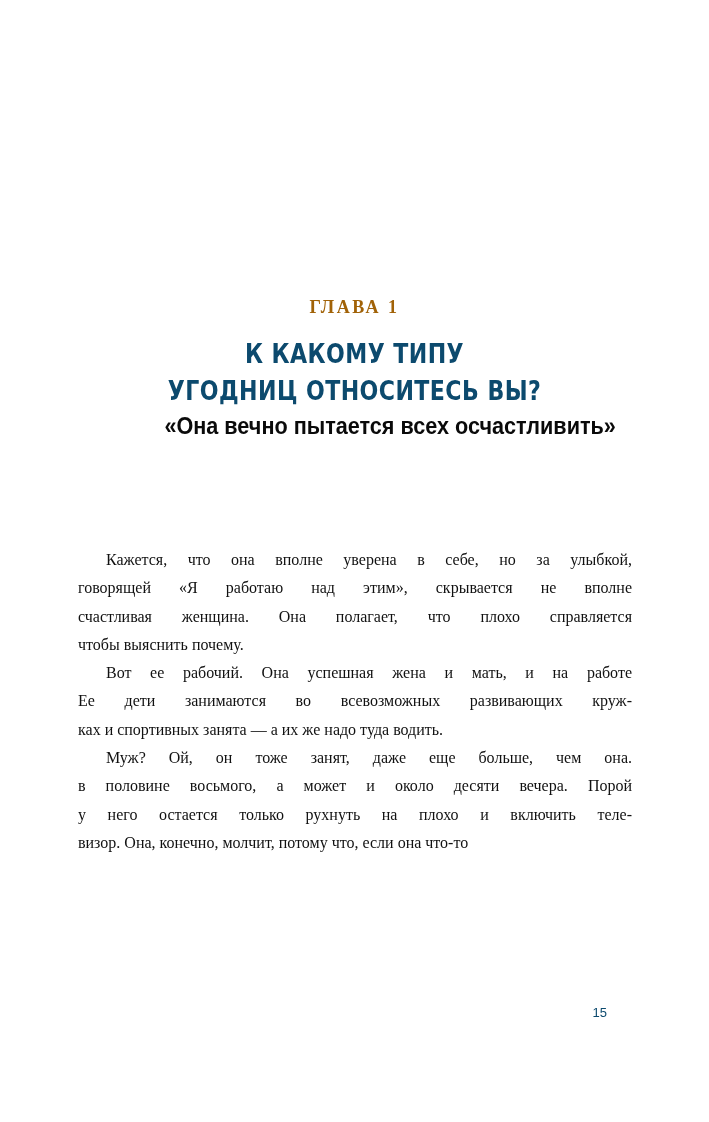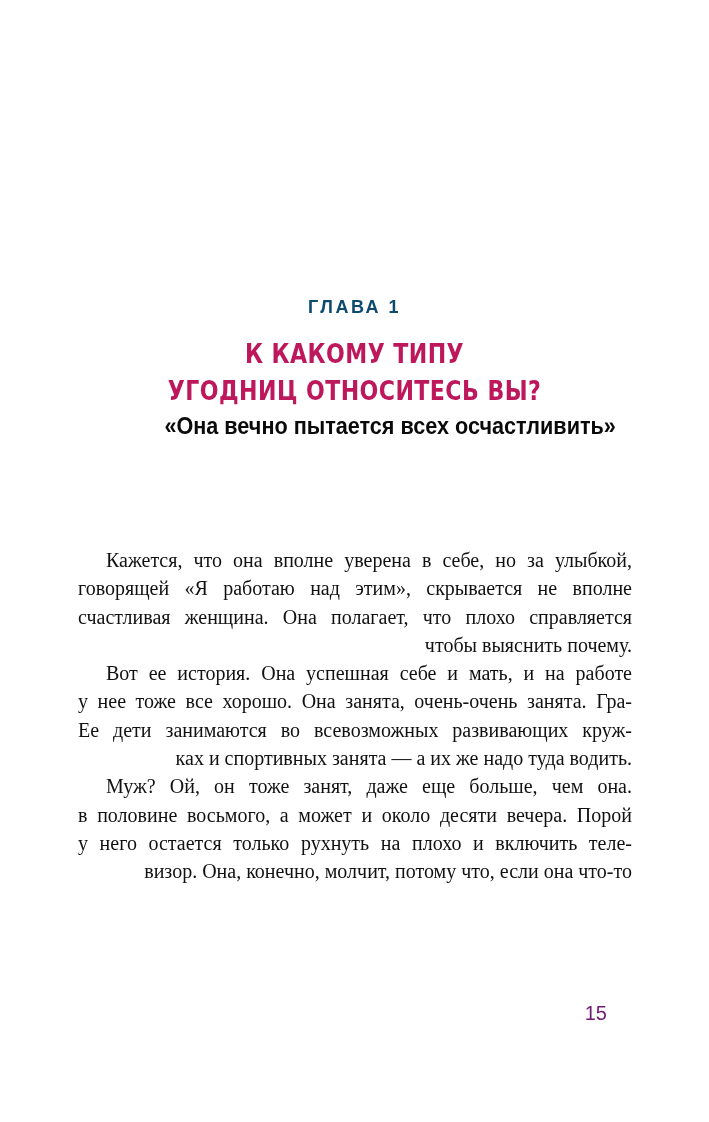--- a/index.html
+++ b/index.html
@@ -15,39 +15,39 @@
     overflow: hidden;
     font-family: "Liberation Serif", serif;
     color: #111111;
   }
   .chapter-label {
     position: absolute;
     top: 296px;
     left: 0;
     width: 709px;
     text-align: center;
-    font-family: Liberation Sans, sans-serif;
+    font-family: Liberation Serif, serif;
     font-weight: 700;
     font-size: 18px;
     line-height: 22px;
     letter-spacing: 2.5px;
-    color: #0c4a6e;
+    color: #a16207;
   }
   .chapter-title {
     position: absolute;
     top: 336px;
     left: 0;
     width: 709px;
     text-align: center;
     font-family: "DejaVu Sans", sans-serif;
     font-weight: 700;
     font-size: 26px;
     line-height: 37px;
     letter-spacing: 0.5px;
-    color: #be185d;
+    color: #0c4a6e;
   }
   .chapter-title .t-line {
     display: block;
     transform: scaleX(0.85);
     transform-origin: 50% 50%;
   }
   .chapter-subtitle {
     position: absolute;
     top: 413px;
     left: 0;
@@ -65,43 +65,43 @@
     transform: scaleX(0.94);
     transform-origin: 50% 50%;
     white-space: nowrap;
   }
   .body-text {
     position: absolute;
     top: 546px;
     left: 78px;
     width: 554px;
     font-family: "Liberation Serif", serif;
-    font-size: 20px;
+    font-size: 16px;
     line-height: 28.3px;
     color: #111111;
   }
   .body-text .line {
-    text-align: right;
+    text-align: left;
     white-space: normal;
   }
   .body-text .line.just {
     text-align: justify;
     text-align-last: justify;
   }
   .body-text .line.indent {
     text-indent: 28px;
   }
   .page-number {
     position: absolute;
     top: 1002px;
     right: 102px;
     font-family: "Liberation Sans", sans-serif;
-    font-size: 20px;
+    font-size: 13px;
     line-height: 22px;
-    color: #701a75;
+    color: #0c4a6e;
   }
 </style>
 </head>
 <body>
 
 <div class="page">
 
   <div class="chapter-label">ГЛАВА 1</div>
 
   <div class="chapter-title">
@@ -111,22 +111,21 @@
 
   <div class="chapter-subtitle">
     <span class="sub-inner">«Она вечно пытается всех осчастливить»</span>
   </div>
 
   <div class="body-text">
       <div class="line indent just">Кажется, что она вполне уверена в себе, но за улыбкой,</div>
       <div class="line just">говорящей «Я работаю над этим», скрывается не вполне</div>
       <div class="line just">счастливая женщина. Она полагает, что плохо справляется</div>
       <div class="line">чтобы выяснить почему.</div>
-      <div class="line indent just">Вот ее история. Она успешная себе и мать, и на работе</div>
-      <div class="line just">у нее тоже все хорошо. Она занята, очень-очень занята. Гра-</div>
+      <div class="line indent just">Вот ее рабочий. Она успешная жена и мать, и на работе</div>
       <div class="line just">Ее дети занимаются во всевозможных развивающих круж-</div>
       <div class="line">ках и спортивных занята — а их же надо туда водить.</div>
       <div class="line indent just">Муж? Ой, он тоже занят, даже еще больше, чем она.</div>
       <div class="line just">в половине восьмого, а может и около десяти вечера. Порой</div>
       <div class="line just">у него остается только рухнуть на плохо и включить теле-</div>
       <div class="line">визор. Она, конечно, молчит, потому что, если она что-то</div>
     </div>
 
   <div class="page-number">15</div>
 

